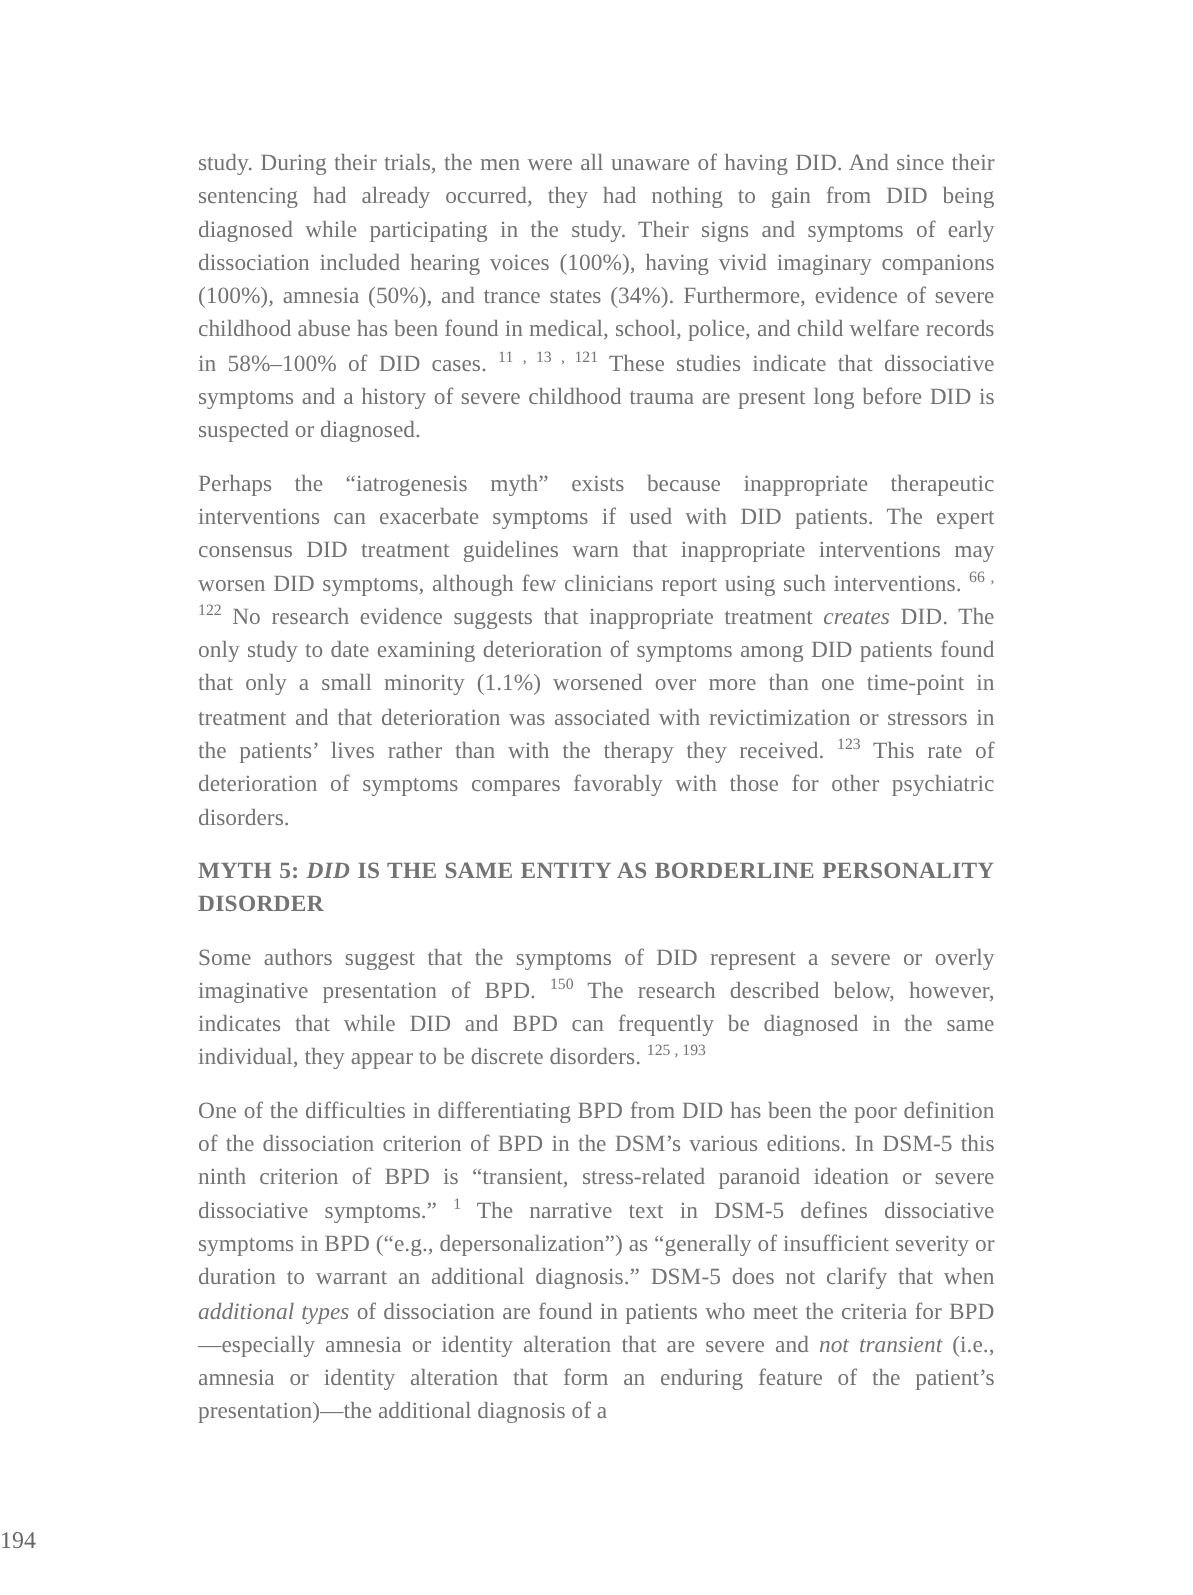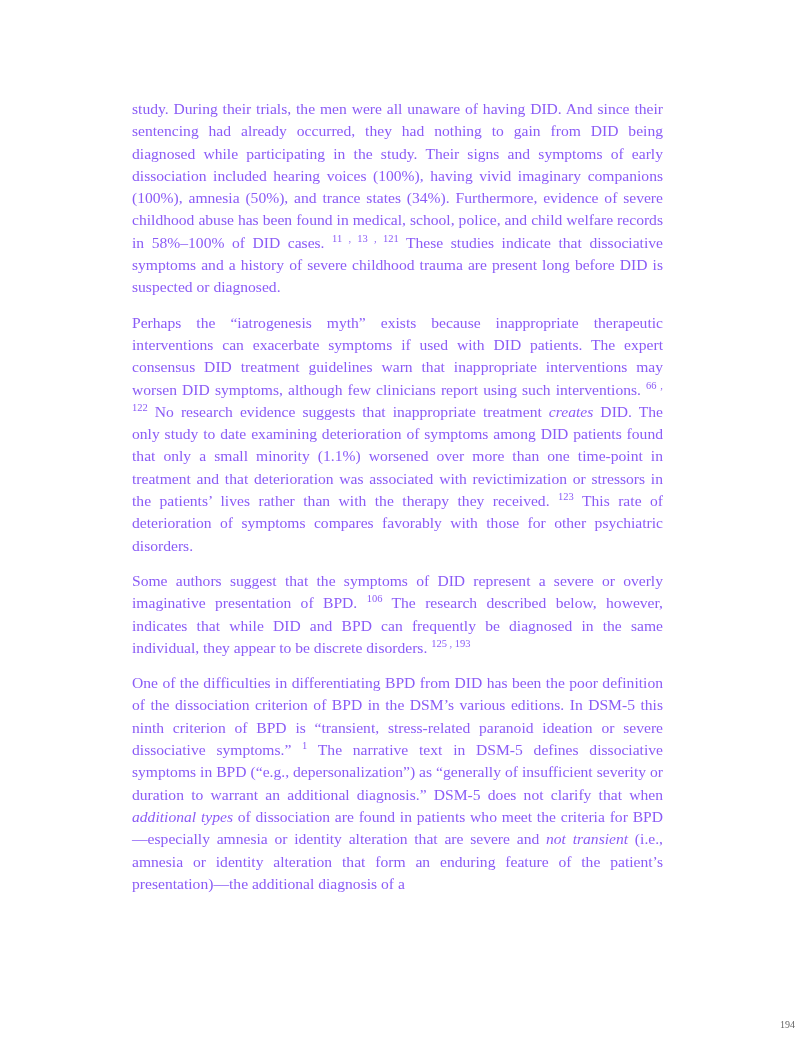--- a/index.html
+++ b/index.html
@@ -1,35 +1,38 @@
 <!DOCTYPE html>
 <html><head>
 <meta charset="utf-8">
 <style>
   html, body { margin: 0; padding: 0; background: #ffffff; }
   body { width: 795px; height: 1063px; position: relative; overflow: hidden; }
   .page {
     position: absolute; left: 132px; top: 98px; width: 531px;
     font-family: "Liberation Serif", "DejaVu Serif", serif;
-    font-size: 15.6px; line-height: 22.3px; color: #8b5cf6;
+    font-size: 15.6px; line-height: 22.3px; color: #737373;
   }
   .para { margin: 0 0 13px 0; text-align: justify; }
   .heading {
     margin: 0 0 13px 0; font-weight: bold; text-align: justify;
     text-align-last: left; letter-spacing: 0.2px;
   }
   sup { font-size: 10.5px; line-height: 0; vertical-align: 6px; }
   .page-number {
-    position: absolute; left: 0; width: 795px; top: 1019px; text-align: right;
-    font-family: "Liberation Serif", "DejaVu Serif", serif; font-size: 10px; color: #666;
+    position: absolute; left: 0; width: 795px; top: 1019px; text-align: left;
+    font-family: "Liberation Serif", "DejaVu Serif", serif; font-size: 16px; color: #666;
   }
 </style>
 </head>
 <body>
 
 <div class="page">
   <p class="para"><span>study. During their trials, the men were all unaware of having DID. And since their sentencing had already occurred, they had nothing to gain from DID being diagnosed while participating in the study. Their signs and symptoms of early dissociation included hearing voices (100%), having vivid imaginary companions (100%), amnesia (50%), and trance states (34%). Furthermore, evidence of severe childhood abuse has been found in medical, school, police, and child welfare records in 58%–100% of DID cases. </span><sup>11 , 13 , 121</sup><span> These studies indicate that dissociative symptoms and a history of severe childhood trauma are present long before DID is suspected or diagnosed.</span></p>
   <p class="para"><span>Perhaps the “iatrogenesis myth” exists because inappropriate therapeutic interventions can exacerbate symptoms if used with DID patients. The expert consensus DID treatment guidelines warn that inappropriate interventions may worsen DID symptoms, although few clinicians report using such interventions. </span><sup>66 , 122</sup><span> No research evidence suggests that inappropriate treatment </span><em>creates</em><span> DID. The only study to date examining deterioration of symptoms among DID patients found that only a small minority (1.1%) worsened over more than one time-point in treatment and that deterioration was associated with revictimization or stressors in the patients’ lives rather than with the therapy they received. </span><sup>123</sup><span> This rate of deterioration of symptoms compares favorably with those for other psychiatric disorders.</span></p>
-  <p class="para"><span>Some authors suggest that the symptoms of DID represent a severe or overly imaginative presentation of BPD. </span><sup>106</sup><span> The research described below, however, indicates that while DID and BPD can frequently be diagnosed in the same individual, they appear to be discrete disorders. </span><sup>125 , 193</sup></p>
+  <h2 class="heading" style="font-size:15.6px;line-height:22.3px;margin-top:0;">
+    <span>MYTH 5: </span><em>DID</em><span> IS THE SAME ENTITY AS BORDERLINE PERSONALITY DISORDER</span>
+  </h2>
+  <p class="para"><span>Some authors suggest that the symptoms of DID represent a severe or overly imaginative presentation of BPD. </span><sup>150</sup><span> The research described below, however, indicates that while DID and BPD can frequently be diagnosed in the same individual, they appear to be discrete disorders. </span><sup>125 , 193</sup></p>
   <p class="para"><span>One of the difficulties in differentiating BPD from DID has been the poor definition of the dissociation criterion of BPD in the DSM’s various editions. In DSM-5 this ninth criterion of BPD is “transient, stress-related paranoid ideation or severe dissociative symptoms.” </span><sup>1</sup><span> The narrative text in DSM-5 defines dissociative symptoms in BPD (“e.g., depersonalization”) as “generally of insufficient severity or duration to warrant an additional diagnosis.” DSM-5 does not clarify that when </span><em>additional types</em><span> of dissociation are found in patients who meet the criteria for BPD—especially amnesia or identity alteration that are severe and </span><em>not transient</em><span> (i.e., amnesia or identity alteration that form an enduring feature of the patient’s presentation)—the additional diagnosis of a</span></p>
 </div>
 
 <div class="page-number">194</div>
 
 </body></html>

